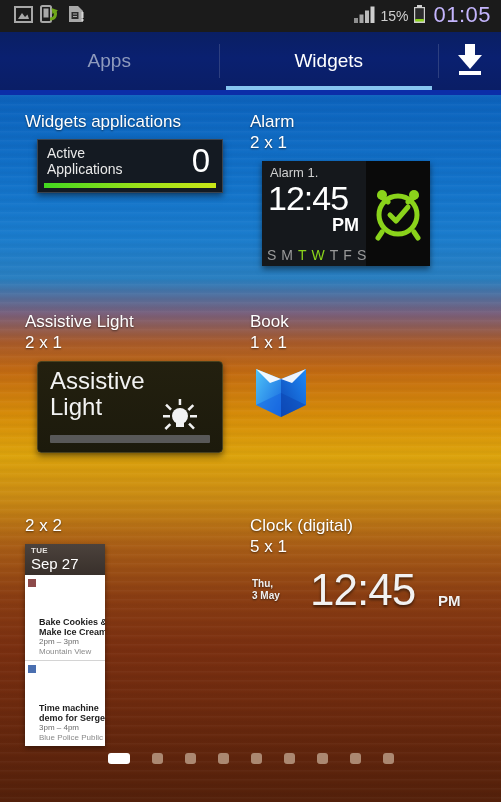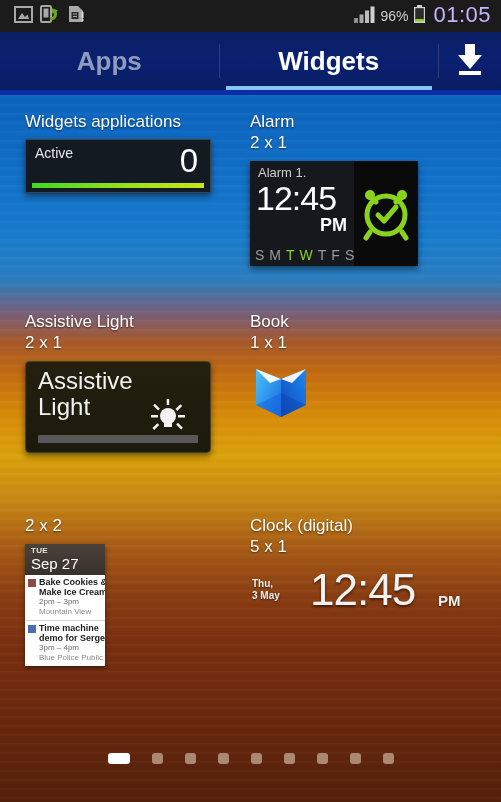--- a/index.html
+++ b/index.html
@@ -58,22 +58,22 @@
     display: flex;
     align-items: stretch;
     z-index: 25;
   }
   .tab {
     flex: 1 1 0;
     position: relative;
     display: flex;
     align-items: center;
     justify-content: center;
-    font-size: 26px;
-    font-weight: 700;
+    font-size: 19px;
+    font-weight: 400;
   }
   .tab.inactive { color: #8f9bbd; }
   .tab.active { color: #ffffff; }
   .tab.active::after {
     content: "";
     position: absolute;
     left: 6px; right: 6px; bottom: 0;
     height: 4px;
     background: #86c5ef;
   }
@@ -149,20 +149,21 @@
   }
   .w-size {
     color: #ffffff;
     font-size: 17px;
     line-height: 22px;
     text-shadow: 0 1px 2px rgba(0,0,0,0.55);
   }
 
   .preview-shadow {
     box-shadow: 0 3px 6px rgba(0,0,0,0.5);
+    margin-left: 12px;
   }
 
   
   #prev-active-apps {
     position: relative;
     width: 186px; height: 54px;
     background: #141a22;
     border: 1px solid #3a4450;
     box-sizing: border-box;
     overflow: hidden;
@@ -308,21 +309,21 @@
     border-bottom: 1px solid #d4d4d4;
     padding: 2px 0 3px 0;
     background: #fff;
   }
   .cal-event:last-child { border-bottom: none; }
   .cal-dot {
     width: 8px; height: 8px;
     margin: 2px 3px 0 3px;
     flex: 0 0 auto;
   }
-  .cal-body { overflow: hidden; }
+  .cal-body { overflow: hidden; margin-top: 40px; }
   .cal-ev-title {
     color: #1c1c1c;
     font-size: 9px;
     line-height: 10px;
     font-weight: bold;
     white-space: nowrap;
   }
   .cal-ev-time {
     color: #6a6a6a;
     font-size: 8px;
@@ -429,21 +430,21 @@
     </div>
     <div id="status-right">
       <span class="sb-icon">
         <svg width="21" height="17" viewBox="0 0 21 17">
           <rect x="0" y="12" width="4" height="5" fill="#8e8e8e"></rect>
           <rect x="5.5" y="8.5" width="4" height="8.5" fill="#a8a8a8"></rect>
           <rect x="11" y="4.5" width="4" height="12.5" fill="#bcbcbc"></rect>
           <rect x="16.5" y="0.5" width="4" height="16.5" fill="#cfcfcf"></rect>
         </svg>
       </span>
-      <span id="status-battery-pct">96%</span>
+      <span id="status-battery-pct">15%</span>
       <span class="sb-icon">
         <svg width="13" height="18" viewBox="0 0 13 18">
           <rect x="4" y="0" width="5" height="2" fill="#cfcfcf"></rect>
           <rect x="1" y="2" width="11" height="16" fill="#cfcfcf"></rect>
           <rect x="2.2" y="3.2" width="8.6" height="12" fill="#2b2b2b"></rect>
           <rect x="2.2" y="14" width="8.6" height="2.5" fill="#8ad31b"></rect>
         </svg>
       </span>
       <span id="status-clock">01:05</span>
     </div>
@@ -467,20 +468,21 @@
   <div id="tabbar-bottomline"></div>
 
   <div id="grid">
 
     <div class="cell" style="left:25px; top:16px;">
       <div class="w-title">Widgets applications</div>
       <div style="margin-top:7px;">
         <div id="prev-active-apps" class="preview-shadow">
           <div id="active-apps-label">
             <div>Active</div>
+            <div>Applications</div>
           </div>
           <div id="active-apps-count">0</div>
           <div id="active-apps-bar"></div>
         </div>
       </div>
     </div>
 
     <div class="cell" style="left:250px; top:16px;">
       <div class="w-title">Alarm</div>
       <div class="w-size">2 x 1</div>

